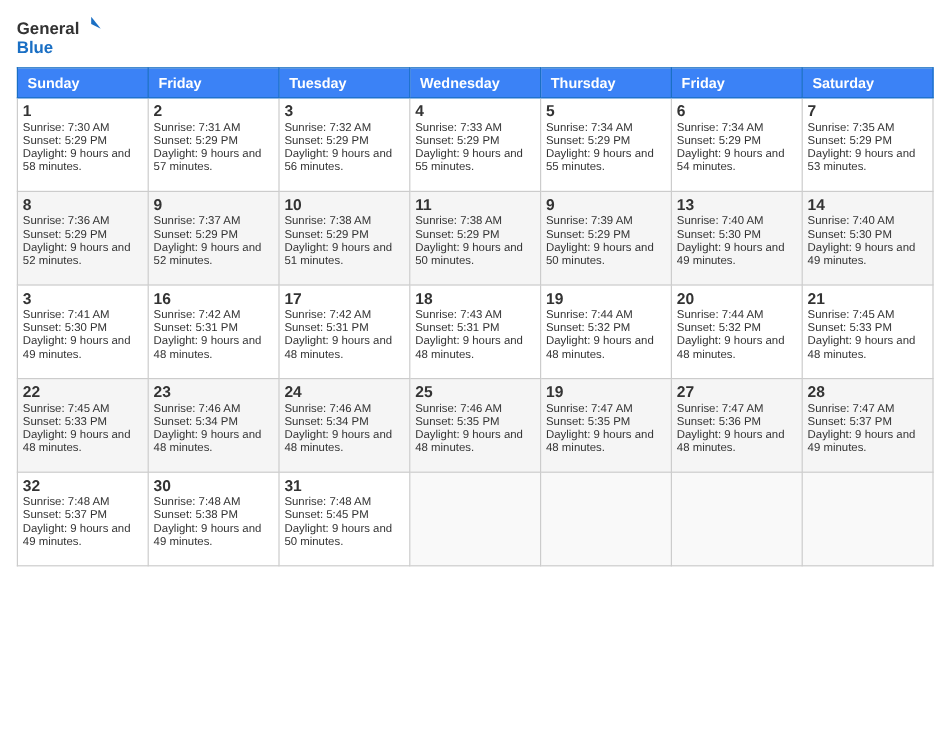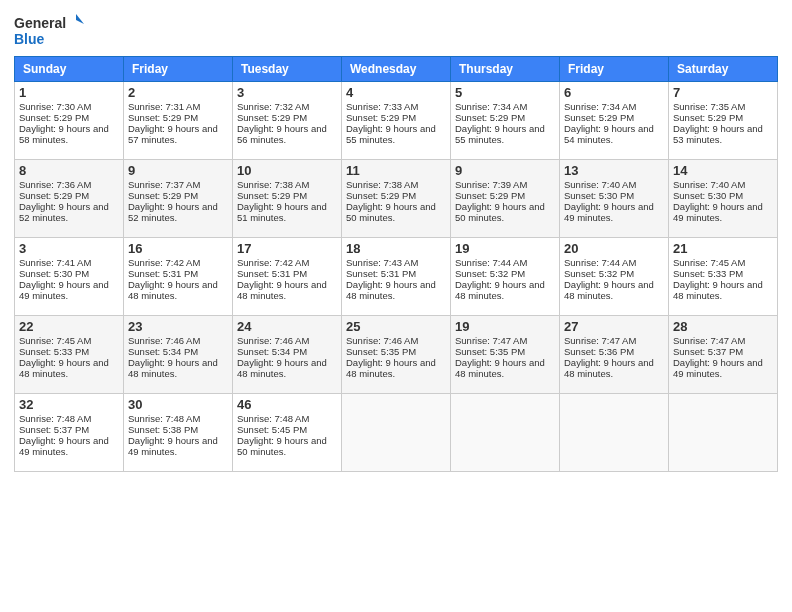--- a/index.html
+++ b/index.html
@@ -137,21 +137,21 @@
           <td><span class="day-num">23</span><span>Sunrise: 7:46 AM</span><br><span>Sunset: 5:34 PM</span><br><span>Daylight: 9 hours and 48 minutes.</span></td>
           <td><span class="day-num">24</span><span>Sunrise: 7:46 AM</span><br><span>Sunset: 5:34 PM</span><br><span>Daylight: 9 hours and 48 minutes.</span></td>
           <td><span class="day-num">25</span><span>Sunrise: 7:46 AM</span><br><span>Sunset: 5:35 PM</span><br><span>Daylight: 9 hours and 48 minutes.</span></td>
           <td><span class="day-num">19</span><span>Sunrise: 7:47 AM</span><br><span>Sunset: 5:35 PM</span><br><span>Daylight: 9 hours and 48 minutes.</span></td>
           <td><span class="day-num">27</span><span>Sunrise: 7:47 AM</span><br><span>Sunset: 5:36 PM</span><br><span>Daylight: 9 hours and 48 minutes.</span></td>
           <td><span class="day-num">28</span><span>Sunrise: 7:47 AM</span><br><span>Sunset: 5:37 PM</span><br><span>Daylight: 9 hours and 49 minutes.</span></td>
         </tr>
         <tr>
           <td><span class="day-num">32</span><span>Sunrise: 7:48 AM</span><br><span>Sunset: 5:37 PM</span><br><span>Daylight: 9 hours and 49 minutes.</span></td>
           <td><span class="day-num">30</span><span>Sunrise: 7:48 AM</span><br><span>Sunset: 5:38 PM</span><br><span>Daylight: 9 hours and 49 minutes.</span></td>
-          <td><span class="day-num">46</span><span>Sunrise: 7:48 AM</span><br><span>Sunset: 5:45 PM</span><br><span>Daylight: 9 hours and 50 minutes.</span></td>
+          <td><span class="day-num">31</span><span>Sunrise: 7:48 AM</span><br><span>Sunset: 5:45 PM</span><br><span>Daylight: 9 hours and 50 minutes.</span></td>
           <td class="empty-cell"></td>
           <td class="empty-cell"></td>
           <td class="empty-cell"></td>
           <td class="empty-cell"></td>
         </tr>
       </tbody>
   </table>
 </div>
 
 </body></html>

